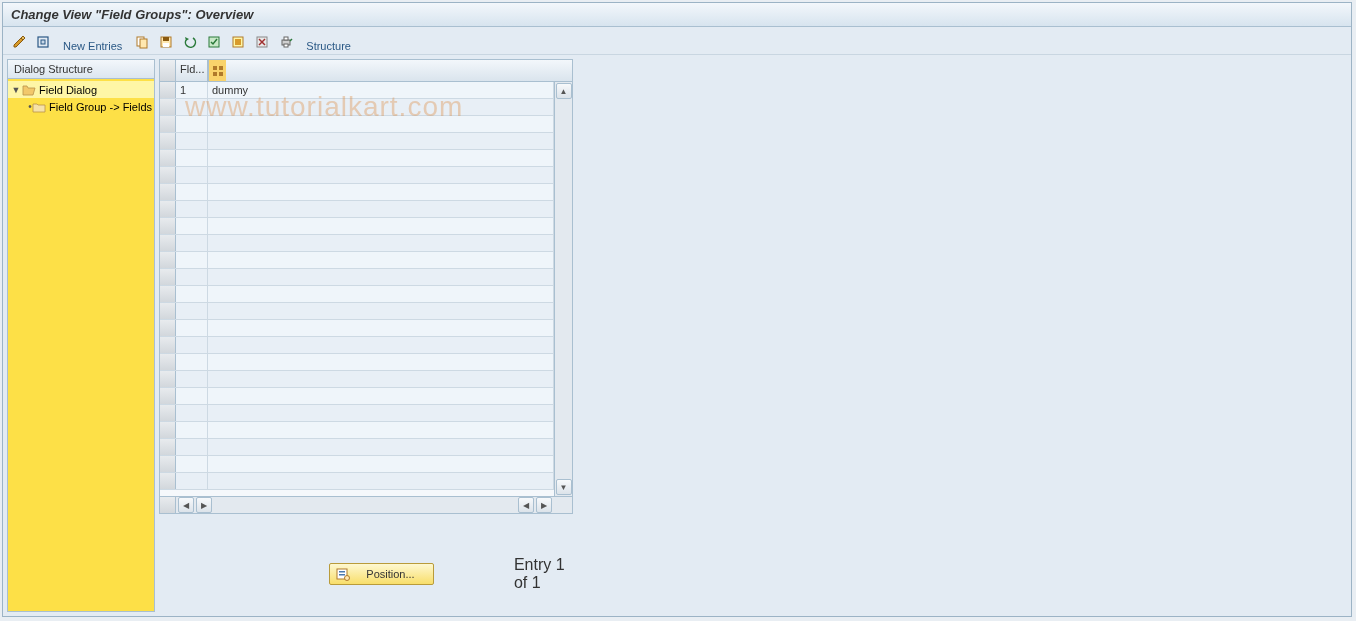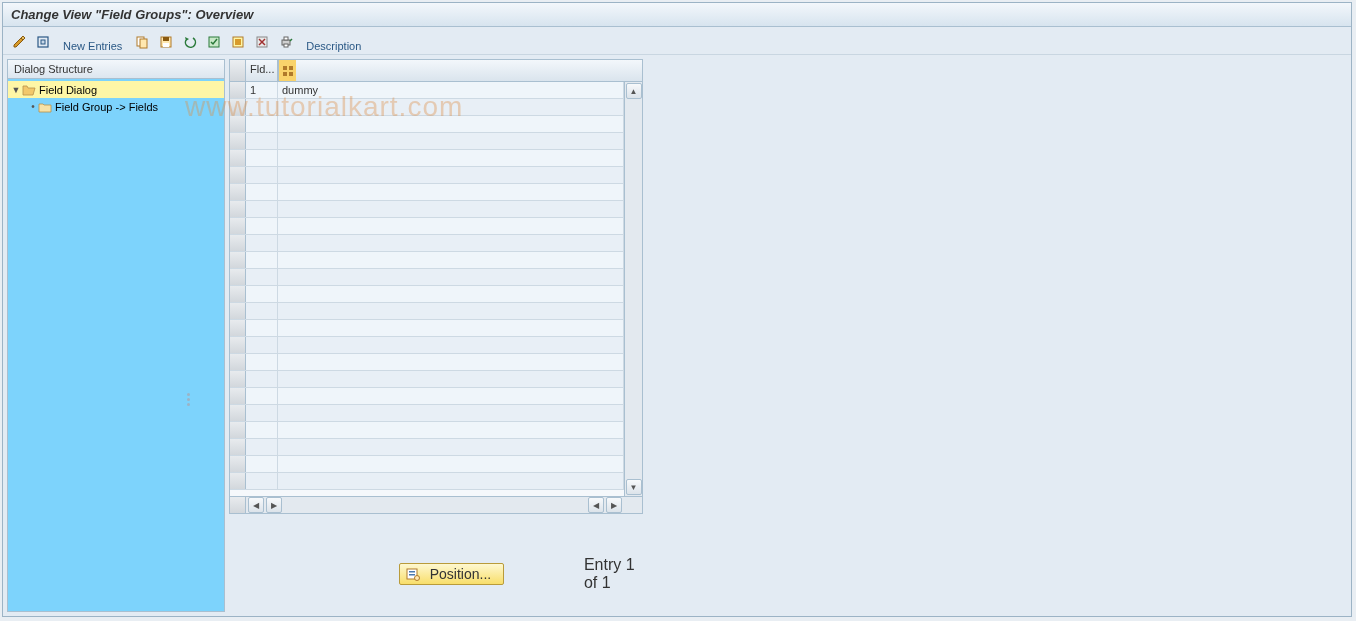--- a/index.html
+++ b/index.html
@@ -57,22 +57,22 @@
       cursor: pointer;
     }
     .content-area {
       flex: 1;
       display: flex;
       padding: 4px;
       gap: 4px;
       position: relative;
     }
     .dialog-structure {
-      width: 218px;
-      background: #7dd3fc;
+      width: 148px;
+      background: #fde047;
       border: 1px solid #a9bfd0;
       display: flex;
       flex-direction: column;
     }
     .ds-header {
       background: linear-gradient(to bottom, #f3f7fb, #dce6ef);
       border-bottom: 1px solid #a9bfd0;
       padding: 3px 6px;
       font-size: 11px;
       color: #333;
@@ -238,21 +238,21 @@
       width: 140px;
       height: 22px;
       background: linear-gradient(to bottom, #fef8d0, #f8de6a);
       border: 1px solid #b99b3a;
       border-radius: 2px;
       display: flex;
       align-items: center;
       padding: 0 6px;
       gap: 4px;
       cursor: pointer;
-      font-size: 14px;
+      font-size: 11px;
       color: #333;
     }
     .position-btn span.label {
       flex: 1;
       text-align: center;
     }
     .entry-text {
       font-size: 16px;
       color: #333;
     }
@@ -340,21 +340,21 @@
         </svg>
     </span>
     <span class="tb-icon">
       <svg width="14" height="14" viewBox="0 0 14 14">
           <rect x="3" y="5" width="8" height="5" fill="#d0d0d0" stroke="#666"></rect>
           <rect x="5" y="2" width="4" height="3" fill="#fff" stroke="#666"></rect>
           <rect x="5" y="9" width="4" height="3" fill="#fff" stroke="#666"></rect>
           <path d="M11 6 L13 4" stroke="#2a7a3a" stroke-width="1.5"></path>
         </svg>
     </span>
-    <span class="tb-link">Description</span>
+    <span class="tb-link">Structure</span>
   </div>
 
   <div class="content-area">
 
     <div class="watermark">www.tutorialkart.com</div>
 
     <div class="dialog-structure">
       <div class="ds-header">Dialog Structure</div>
       <div class="ds-tree">
         <div class="tree-row selected">

